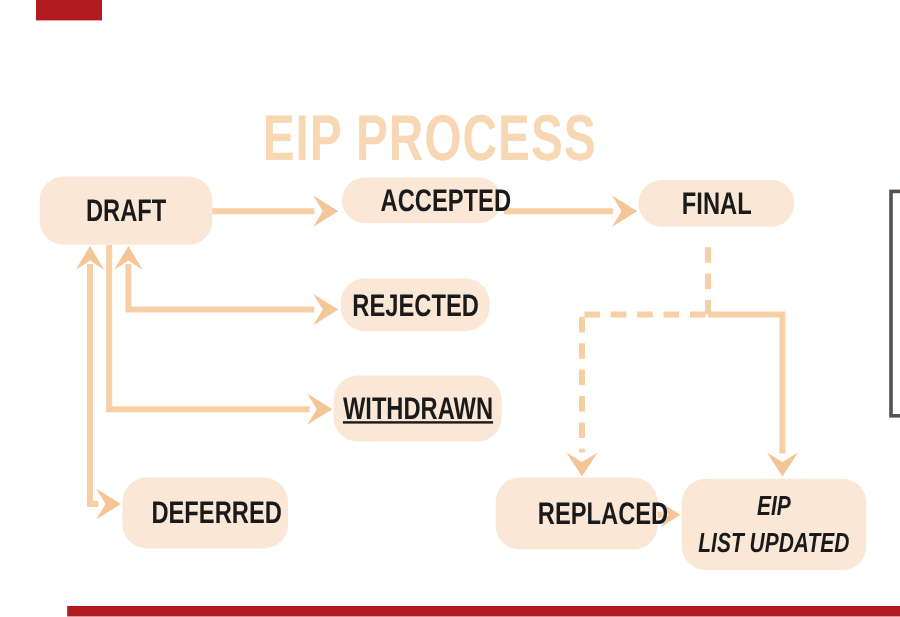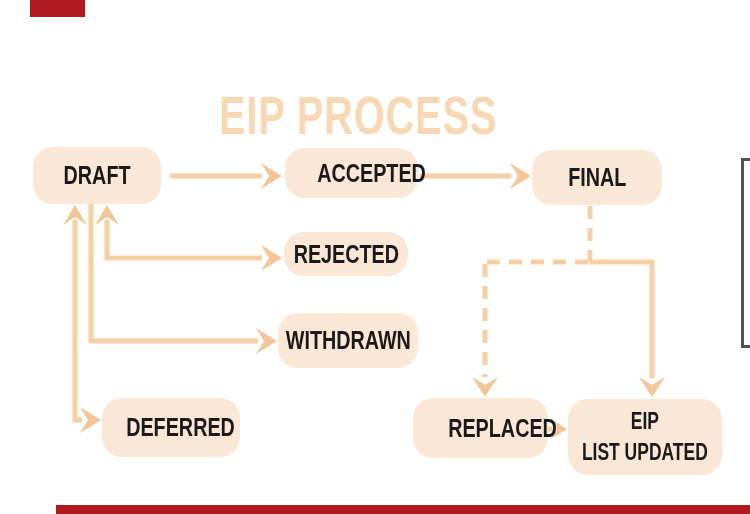--- a/index.html
+++ b/index.html
@@ -63,28 +63,28 @@
   }
   .node .lbl2 {
     display: inline-block;
     font-size: 23px;
     line-height: 1.35;
     text-align: center;
     white-space: nowrap;
     transform: scaleX(0.76);
     transform-origin: center;
   }
-  .n-draft      { left: 33px;  top: 147px; width: 128px; height: 57px; }
-  .n-accepted   { left: 285px; top: 148px; width: 133px; height: 50px; padding-left: 40px; }
-  .n-final      { left: 532px; top: 150px; width: 130px; height: 55px; }
+  .n-draft      { left: 33px;  top: 147px; width: 144px; height: 57px; }
+  .n-accepted   { left: 285px; top: 148px; width: 133px; height: 38px; padding-left: 40px; }
+  .n-final      { left: 532px; top: 150px; width: 130px; height: 39px; }
   .n-rejected   { left: 284px; top: 232px; width: 124px; height: 44px; }
-  .n-withdrawn  { left: 278px; top: 313px; width: 140px; height: 55px; }
+  .n-withdrawn  { left: 278px; top: 313px; width: 140px; height: 55px; text-decoration: underline; }
   .n-deferred   { left: 102px; top: 398px; width: 138px; height: 59px; padding-left: 18px; }
   .n-replaced   { left: 413px; top: 398px; width: 135px; height: 60px; padding-left: 44px; }
-  .n-eip        { left: 568px; top: 399px; width: 154px; height: 76px; }
+  .n-eip        { left: 568px; top: 399px; width: 154px; height: 76px; font-style: italic; }
   .frame-box {
     position: absolute;
     left: 741px;
     top: 158px;
     width: 30px;
     height: 190px;
     background: #fff;
     border: 3px solid var(--frame-border);
   }
   .red-top {

